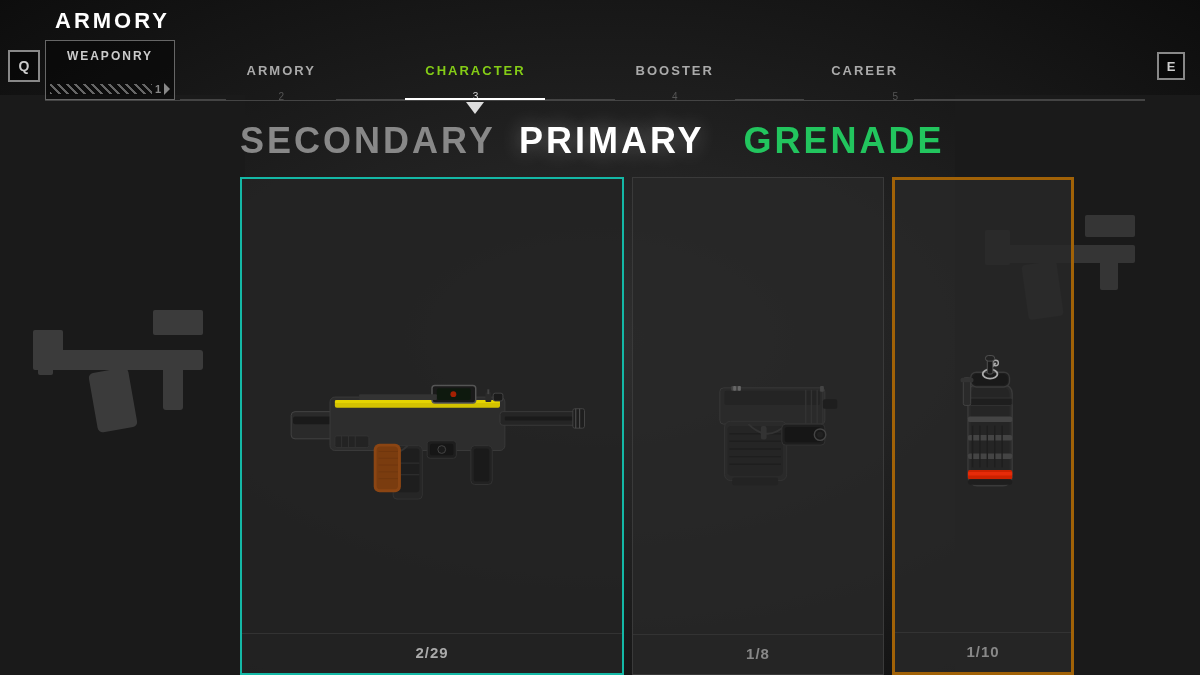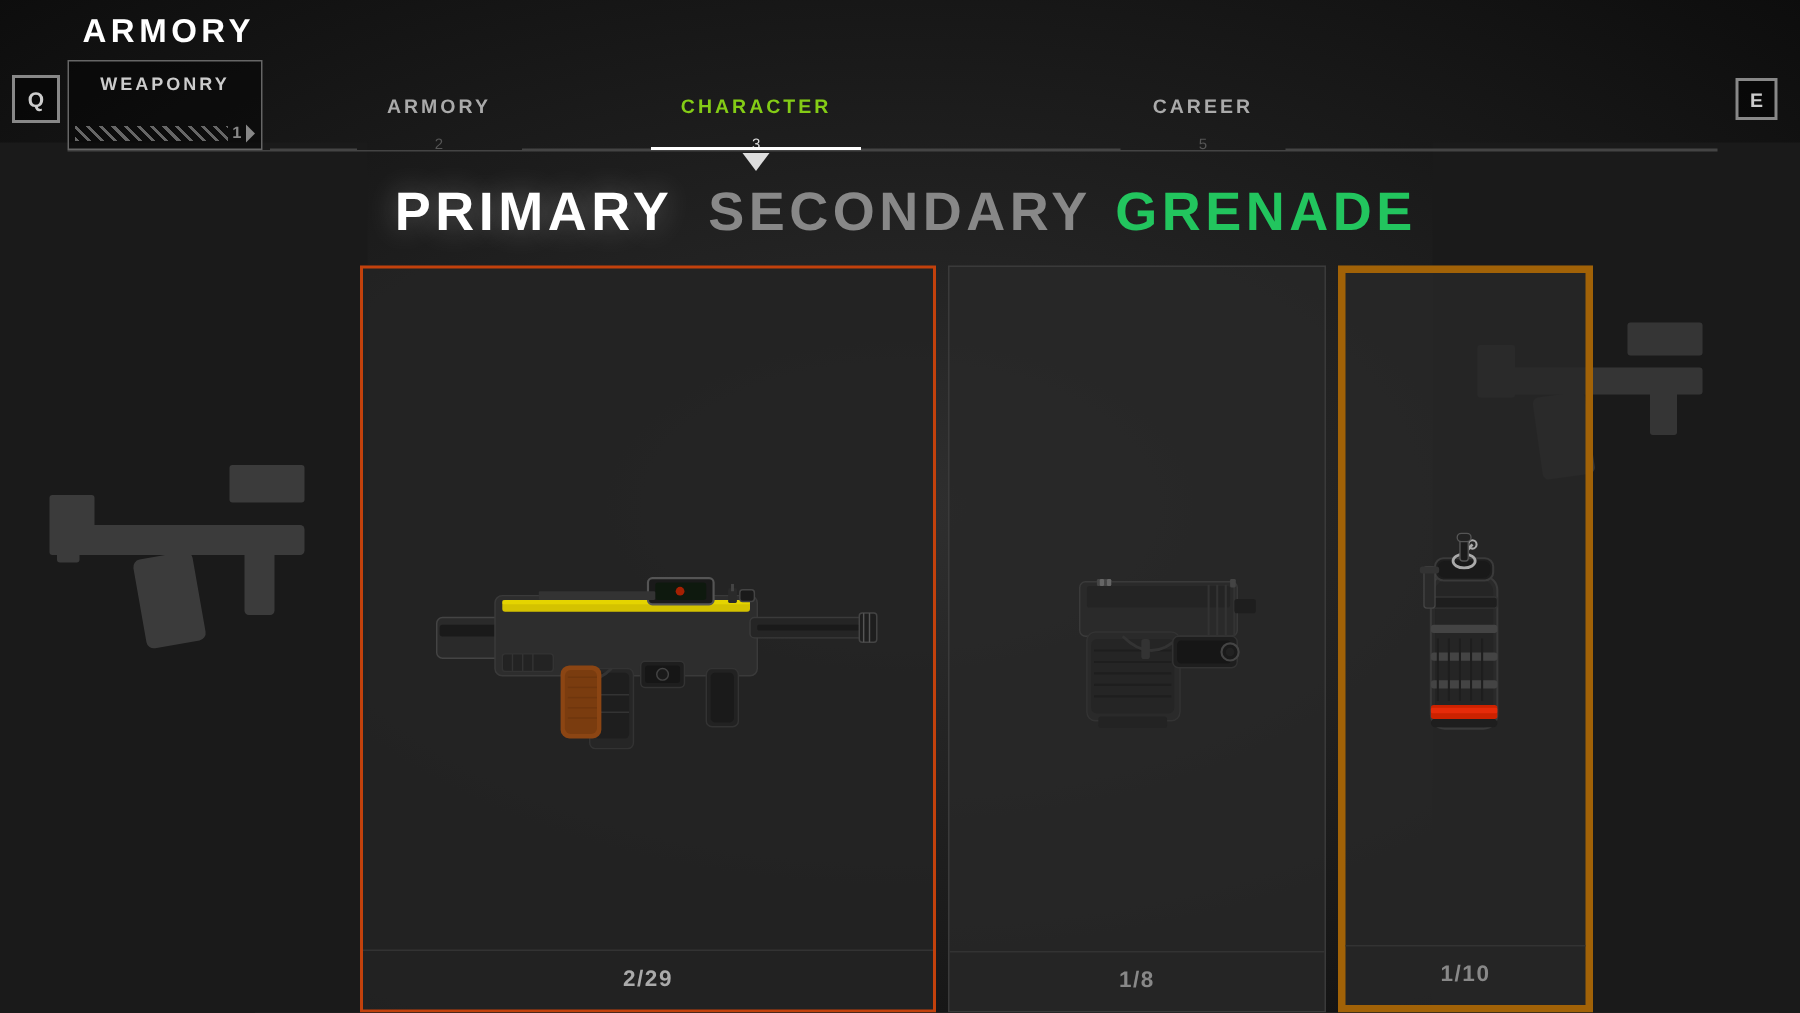--- a/index.html
+++ b/index.html
@@ -127,31 +127,32 @@
       border: 1px solid #444;
       display: flex;
       flex-direction: column;
       align-items: center;
       justify-content: center;
       position: relative;
       cursor: pointer;
     }
 
     .weapon-slot.primary-slot {
-      border: 2px solid #c2410c;
+      border: 2px solid #14b8a6;
       background: rgba(35, 35, 35, 0.9);
     }
 
     .weapon-slot.secondary-slot {
       border: 1px solid #3a3a3a;
       justify-content: flex-end;
     }
 
     .weapon-slot.grenade-slot {
-      border: 5px solid #a16207;
+      border: 3px solid #a16207;
+      padding-left: 16px;
     }
 
     
     .weapon-count {
       position: absolute;
       bottom: 12px;
       left: 50%;
       transform: translateX(-50%);
       color: #888;
       font-size: 15px;
@@ -342,39 +343,44 @@
 
   <div class="tab-item active-tab" style="min-width:140px; padding:0 16px;">
     <span class="tab-name">CHARACTER</span>
     <span class="tab-num">3</span>
     <div class="tab-bottom-indicator"></div>
     <div class="active-arrow"></div>
   </div>
 
   <div style="flex:0.3; height:1px; background:#444; align-self:flex-end;"></div>
 
+  <div class="tab-item" style="min-width:120px; padding:0 16px;">
+    <span class="tab-name">BOOSTER</span>
+    <span class="tab-num">4</span>
+    <div class="tab-bottom-indicator"></div>
+  </div>
 
   <div style="flex:0.3; height:1px; background:#444; align-self:flex-end;"></div>
 
-  <div class="tab-item" style="min-width:110px; padding:0 16px;">
+  <div class="tab-item" style="min-width:110px; padding:0 16px;align-items:flex-end;">
     <span class="tab-name">CAREER</span>
     <span class="tab-num">5</span>
     <div class="tab-bottom-indicator"></div>
   </div>
 
   <div style="flex:1; height:1px; background:#444; align-self:flex-end;"></div>
 </div>
 
 <div style="position:absolute; top:100px; left:45px; right:55px; height:1px; background:#444;"></div>
 
 <div class="main-content">
 
   <div class="section-headers">
+    <div class="section-header secondary">SECONDARY</div>
     <div class="section-header primary">PRIMARY</div>
-    <div class="section-header secondary">SECONDARY</div>
     <div class="section-header grenade">GRENADE</div>
   </div>
 
   <div class="weapon-slots">
 
     <div class="weapon-slot primary-slot">
       <div class="weapon-icon-area">
 
         <svg viewBox="0 0 350 180" width="340" height="175">
 

